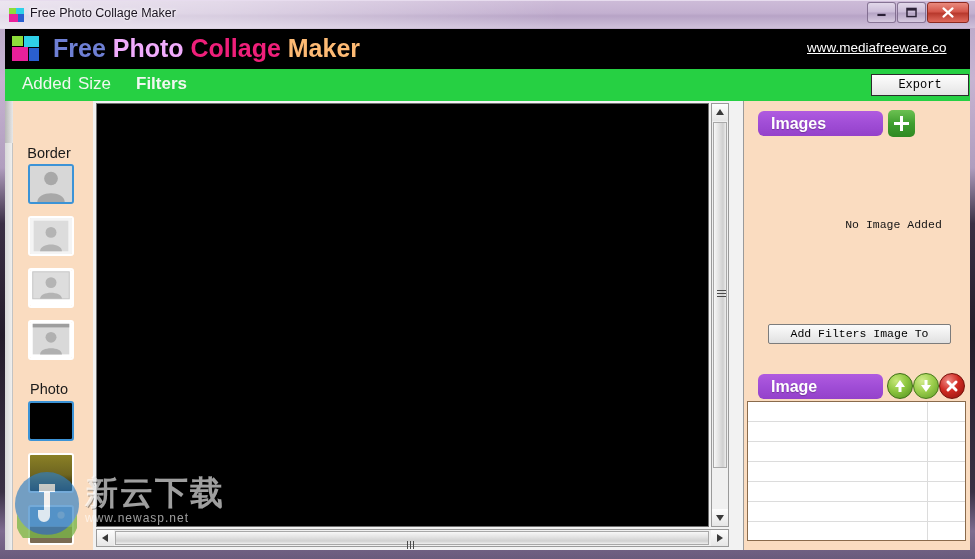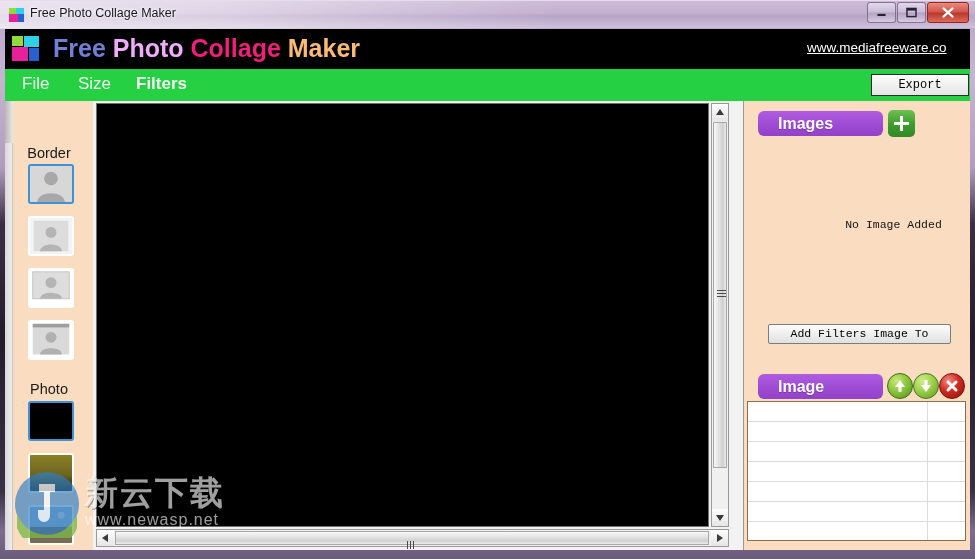--- a/index.html
+++ b/index.html
@@ -300,21 +300,21 @@
   }
   .pill {
     position: absolute;
     height: 25px;
     background: linear-gradient(180deg,#b05be0 0%, #a04dd6 50%, #9441ca 100%);
     border-radius: 6px;
     color: #fff;
     font-size: 16px;
     font-weight: bold;
     line-height: 25px;
-    padding-left: 20px;
+    padding-left: 13px;
     box-sizing: border-box;
     text-shadow: 0 1px 1px rgba(0,0,0,0.25);
   }
   #images-pill { left: 14px; top: 10px; width: 125px; }
   #layers-pill { left: 14px; top: 273px; width: 125px; }
 
   #add-image-btn {
     position: absolute; left: 144px; top: 9px;
     width: 27px; height: 27px;
     background: linear-gradient(180deg,#6cc152 0%, #3f9e2f 50%, #2f8a22 100%);
@@ -411,21 +411,21 @@
   #wm-cn {
     position: absolute; left: 80px; top: 6px;
     font-size: 33px; font-weight: bold;
     color: rgba(255,255,255,0.80);
     letter-spacing: 2px;
     white-space: nowrap;
     text-shadow: 1px 1px 0 rgba(0,0,0,0.45);
   }
   #wm-url {
     position: absolute; left: 80px; top: 46px;
-    font-size: 16px;
+    font-size: 12px;
     color: rgba(255,255,255,0.78);
     letter-spacing: 1px;
     white-space: nowrap;
   }
 </style>
 </head>
 <body>
 
 <div id="window">
   <div class="frame-bg"></div>
@@ -473,21 +473,21 @@
         <rect x="1" y="2" width="11" height="10" fill="#8ddc3a"></rect>
         <rect x="13" y="2" width="15" height="11" fill="#2fd0e8"></rect>
         <rect x="1" y="13" width="16" height="14" fill="#e8209a"></rect>
         <rect x="18" y="14" width="10" height="13" fill="#2a5fd0"></rect>
       </svg>
       <div id="brand-title"><span class="w1">Free</span> <span class="w2">Photo</span> <span class="w3">Collage</span> <span class="w4">Maker</span></div>
       <div id="brand-url">www.mediafreeware.co</div>
     </div>
 
     <div id="menubar">
-      <div class="menu-item" id="menu-file">File</div>
+      <div class="menu-item" id="menu-file">Added</div>
       <div class="menu-item" id="menu-size">Size</div>
       <div class="menu-item" id="menu-filters">Filters</div>
       <div id="export-btn">Export</div>
     </div>
 
     <div id="body-area">
 
       <div id="sidebar">
         <div id="sidebar-scroll">
           <div id="sidebar-scroll-thumb"></div>

